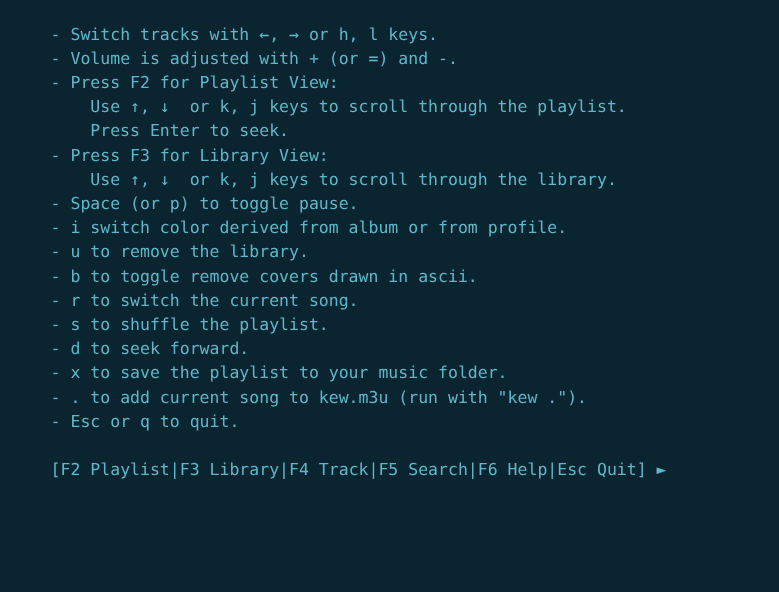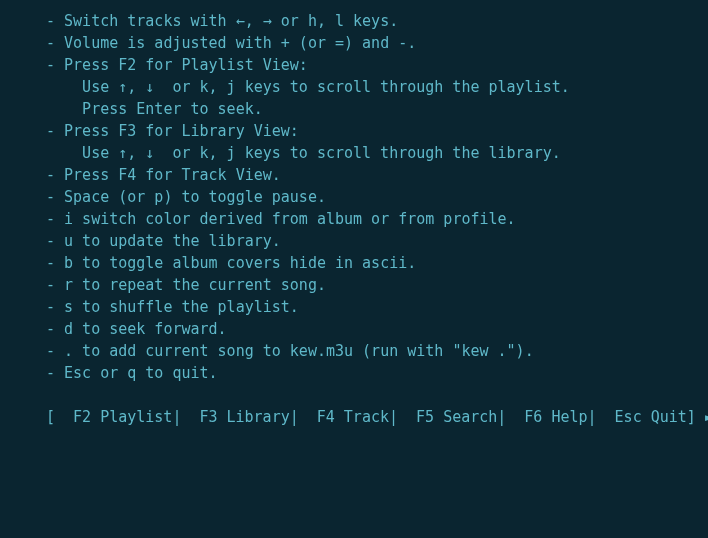--- a/index.html
+++ b/index.html
@@ -8,21 +8,21 @@
     width: 708px;
     height: 538px;
     background: #0a2530;
     color: #5fb8c9;
     font-family: "Menlo", "Consolas", "DejaVu Sans Mono", monospace;
     font-size: 15px;
     line-height: 22px;
     overflow: hidden;
   }
   .terminal {
-    padding: 10px 46px 10px 46px;
+    padding: 20px 46px 10px 46px;
     box-sizing: border-box;
     width: 100%;
     height: 100%;
   }
   .help-line {
     white-space: pre;
     color: #5fb8c9;
   }
   .help-line .text {
     display: inline;
@@ -38,45 +38,44 @@
   }
   .status-bar {
     white-space: pre;
     color: #5fb8c9;
   }
   .status-bar .bracket {
     color: #5fb8c9;
   }
   .status-bar .seg {
     color: #5fb8c9;
-    margin-left: 18px;
   }
   .status-bar .play {
     color: #5fb8c9;
     padding-left: 1ch;
   }
 </style>
 </head>
 <body>
 
 <div class="terminal">
   <div id="help-block">
       <div class="help-line"><span>- </span><span class="text">Switch tracks with ←, → or h, l keys.</span></div>
       <div class="help-line"><span>- </span><span class="text">Volume is adjusted with + (or =) and -.</span></div>
       <div class="help-line"><span>- </span><span class="text">Press F2 for Playlist View:</span></div>
       <div class="help-line"><span class="sub">Use ↑, ↓  or k, j keys to scroll through the playlist.</span></div>
       <div class="help-line"><span class="sub">Press Enter to seek.</span></div>
       <div class="help-line"><span>- </span><span class="text">Press F3 for Library View:</span></div>
       <div class="help-line"><span class="sub">Use ↑, ↓  or k, j keys to scroll through the library.</span></div>
-      <div class="help-line"><span>- </span><span class="text">Press F4 for Track View.</span></div>
       <div class="help-line"><span>- </span><span class="text">Space (or p) to toggle pause.</span></div>
       <div class="help-line"><span>- </span><span class="text">i switch color derived from album or from profile.</span></div>
-      <div class="help-line"><span>- </span><span class="text">u to update the library.</span></div>
-      <div class="help-line"><span>- </span><span class="text">b to toggle album covers hide in ascii.</span></div>
-      <div class="help-line"><span>- </span><span class="text">r to repeat the current song.</span></div>
+      <div class="help-line"><span>- </span><span class="text">u to remove the library.</span></div>
+      <div class="help-line"><span>- </span><span class="text">b to toggle remove covers drawn in ascii.</span></div>
+      <div class="help-line"><span>- </span><span class="text">r to switch the current song.</span></div>
       <div class="help-line"><span>- </span><span class="text">s to shuffle the playlist.</span></div>
       <div class="help-line"><span>- </span><span class="text">d to seek forward.</span></div>
+      <div class="help-line"><span>- </span><span class="text">x to save the playlist to your music folder.</span></div>
       <div class="help-line"><span>- </span><span class="text">. to add current song to kew.m3u (run with "kew .").</span></div>
       <div class="help-line"><span>- </span><span class="text">Esc or q to quit.</span></div>
     </div>
   <div class="blank"></div>
   <div class="status-bar"><span class="bracket">[</span><span id="status-items"><span class="seg"><span>F2</span> <span>Playlist</span></span><span>|</span><span class="seg"><span>F3</span> <span>Library</span></span><span>|</span><span class="seg"><span>F4</span> <span>Track</span></span><span>|</span><span class="seg"><span>F5</span> <span>Search</span></span><span>|</span><span class="seg"><span>F6</span> <span>Help</span></span><span>|</span><span class="seg"><span>Esc</span> <span>Quit</span></span></span><span class="bracket">]</span><span class="play">►</span></div>
 </div>
 
 </body></html>

